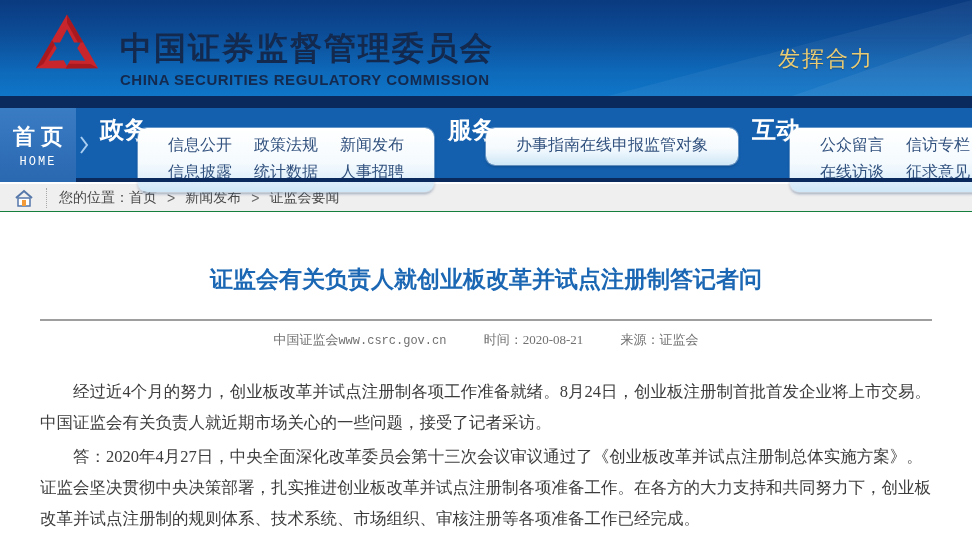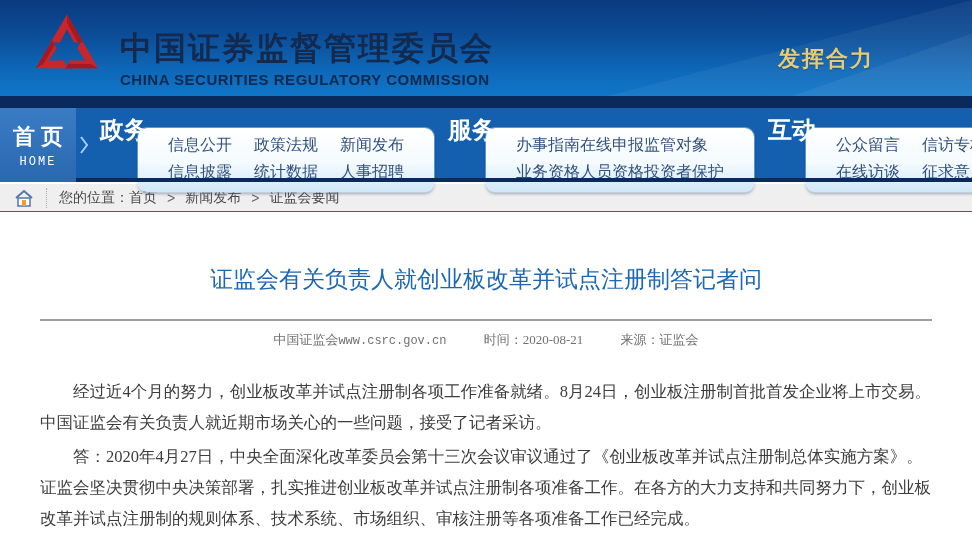--- a/index.html
+++ b/index.html
@@ -23,21 +23,21 @@
   }
   .ray{position:absolute;top:0;bottom:0;right:0;}
   .ray.a{width:520px;background:rgba(255,255,255,.05);clip-path:polygon(100% 0,30% 100%,100% 100%);}
   .ray.b{width:400px;background:rgba(255,255,255,.06);clip-path:polygon(100% 35%,55% 100%,100% 100%);}
   .brand{position:absolute;left:28px;top:8px;display:flex;align-items:flex-end;gap:14px;text-decoration:none;cursor:pointer;}
   .logo{width:78px;height:80px;display:block;}
   .brand-cn{font-size:32px;font-weight:bold;color:#13294e;letter-spacing:2px;line-height:40px;}
   .brand-en{font-size:15px;font-weight:bold;color:#13294e;letter-spacing:.5px;margin-top:3px;}
   .slogan{
     position:absolute;top:44px;right:98px;
-    font-family:"Liberation Serif",serif;font-weight:bold;
+    font-family:"Liberation Serif",serif;font-weight:normal;
     font-size:22px;letter-spacing:2px;color:var(--header-gold,#e9cb74);
     text-shadow:0 1px 1px rgba(0,0,0,.25);
     margin-left:36px;
   }
   .navband{height:12px;background:var(--band-navy,#0a2a5e);}
   
   .nav{
     position:relative;height:74px;background:var(--nav-blue,#1460ae);
     display:flex;align-items:flex-start;white-space:nowrap;
   }
@@ -68,21 +68,21 @@
     height:30px;background:#efefef;border-top:2px solid #fff;border-bottom:1px solid #15803d;
     display:flex;align-items:center;padding:0 10px;font-size:14px;color:#4a4a4a;
   }
   .home-ico{width:20px;height:18px;margin:0 4px;cursor:pointer;flex:0 0 auto;}
   .crumb-div{height:20px;border-left:1px dotted #a8a8a8;margin:0 12px 0 8px;}
   .crumbbar a{color:#4a4a4a;text-decoration:none;cursor:pointer;}
   .crumb-sep{margin:0 10px;color:#666;}
   
   .content{padding:0 40px;font-family:"Liberation Serif",serif;}
   .title{
-    margin:52px 0 0;text-align:center;font-size:23px;font-weight:normal;
+    margin:52px 0 0;text-align:center;font-size:23px;font-weight:bold;
     color:var(--title-blue,#1b67b4);font-family:"Liberation Sans",sans-serif;
   }
   .rule{height:2px;background:#9e9e9e;margin-top:24px;}
   .meta{text-align:center;margin-top:10px;font-size:13px;color:#707070;}
   .meta .url{font-family:"Liberation Mono",monospace;font-size:12px;}
   .meta .gap{margin-left:34px;}
   .body-text{margin-top:27px;}
   .para{margin:0;text-indent:2em;font-size:16.5px;line-height:31px;color:#3c3c3c;}
   .para + .para{margin-top:3px;}
 </style>
@@ -148,25 +148,20 @@
     </div>
   </div>
 
   <div class="vlabel">服务</div>
   <div class="navbox">
     <div class="navrow tight">
       <a>办事指南</a>
       <a>在线申报</a>
       <a>监管对象</a>
     </div>
-    <div class="navrow tight">
-      <a>业务资格</a>
-      <a>人员资格</a>
-      <a>投资者保护</a>
-    </div>
   </div>
 
   <div class="vlabel">互动</div>
   <div class="navbox">
     <div class="navrow">
       <a>公众留言</a>
       <a>信访专栏</a>
       <a>举报专栏</a>
     </div>
     <div class="navrow">

